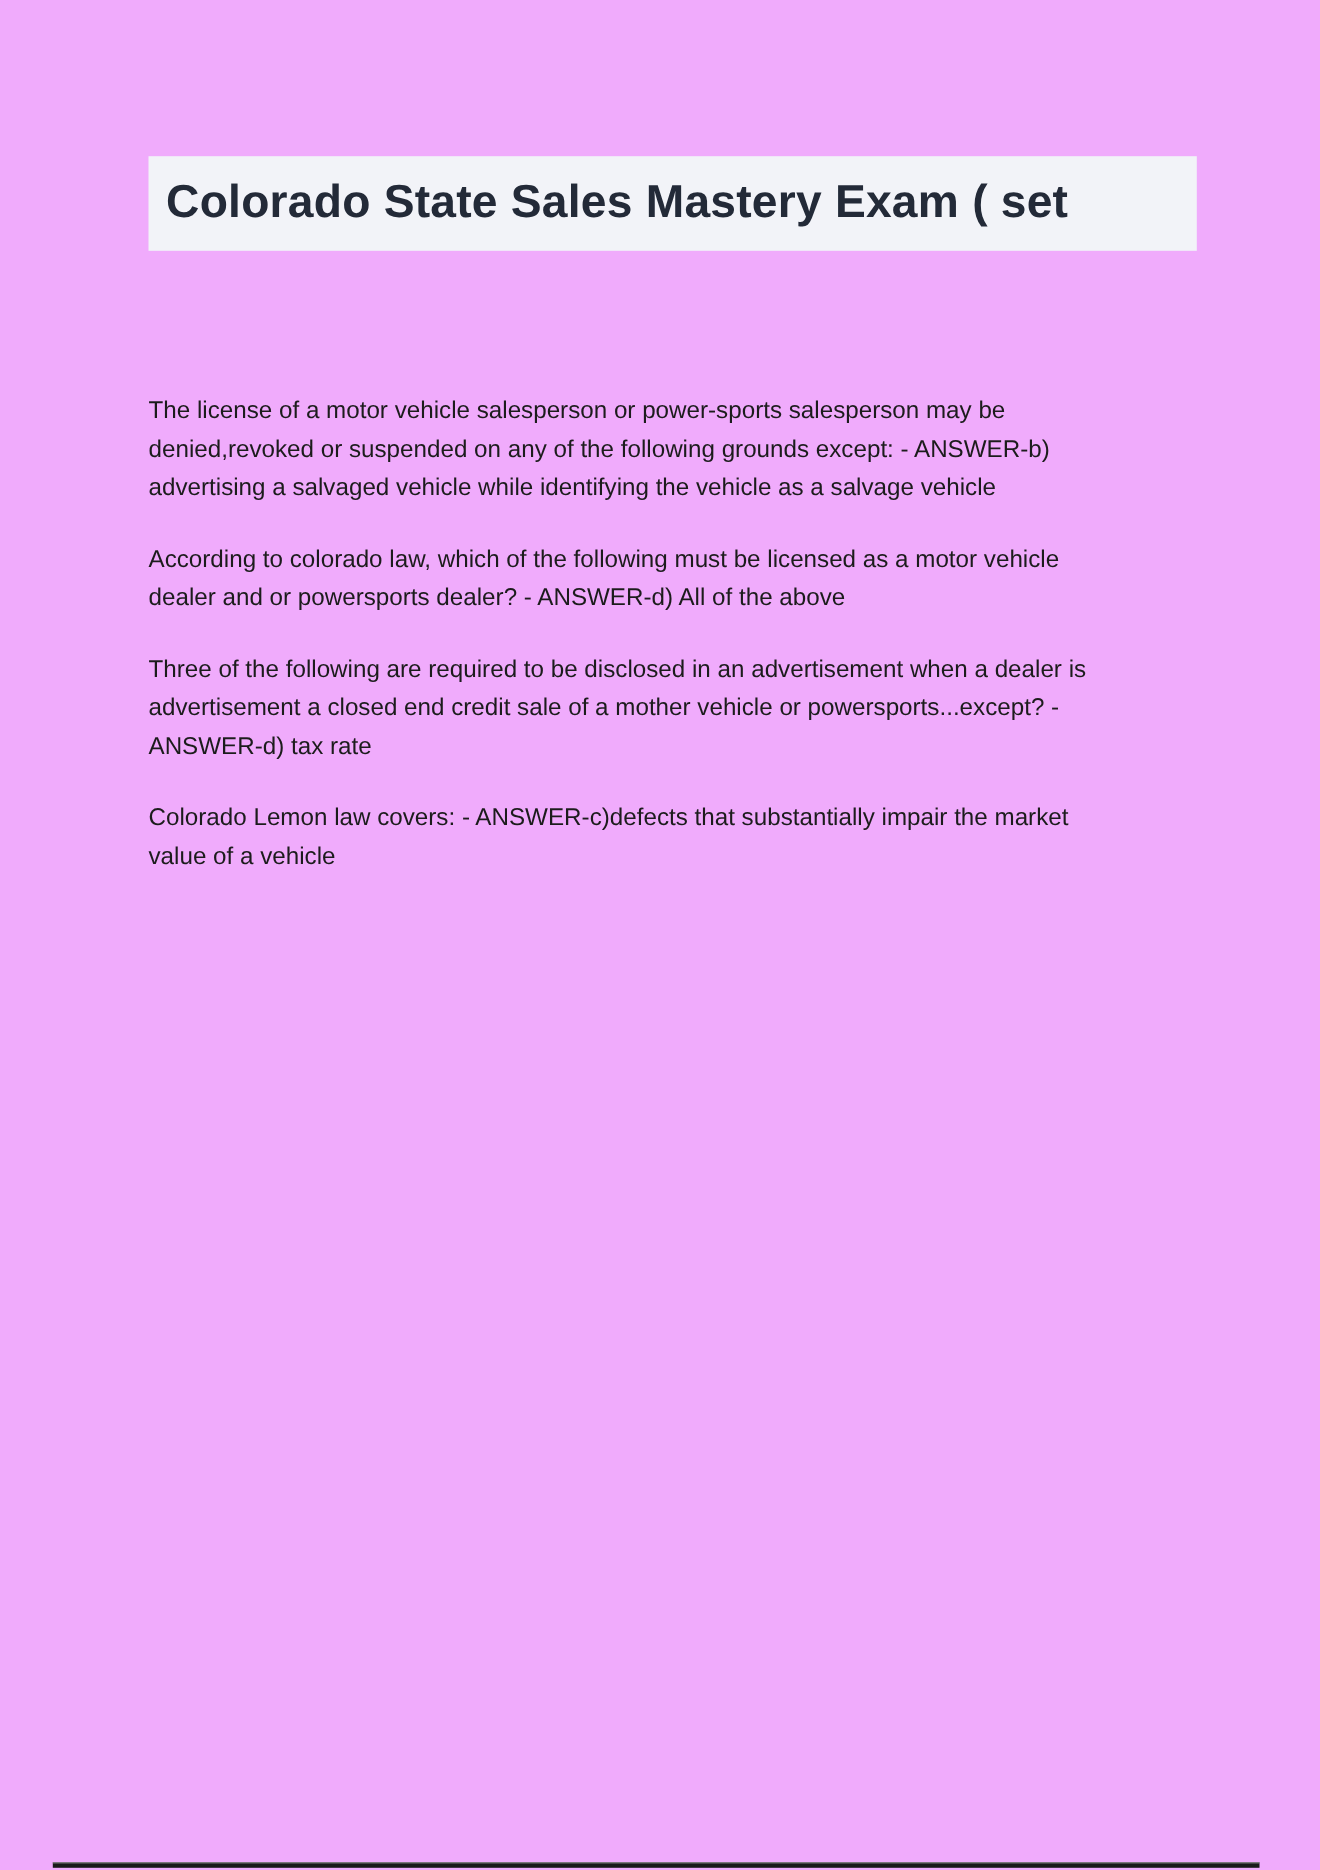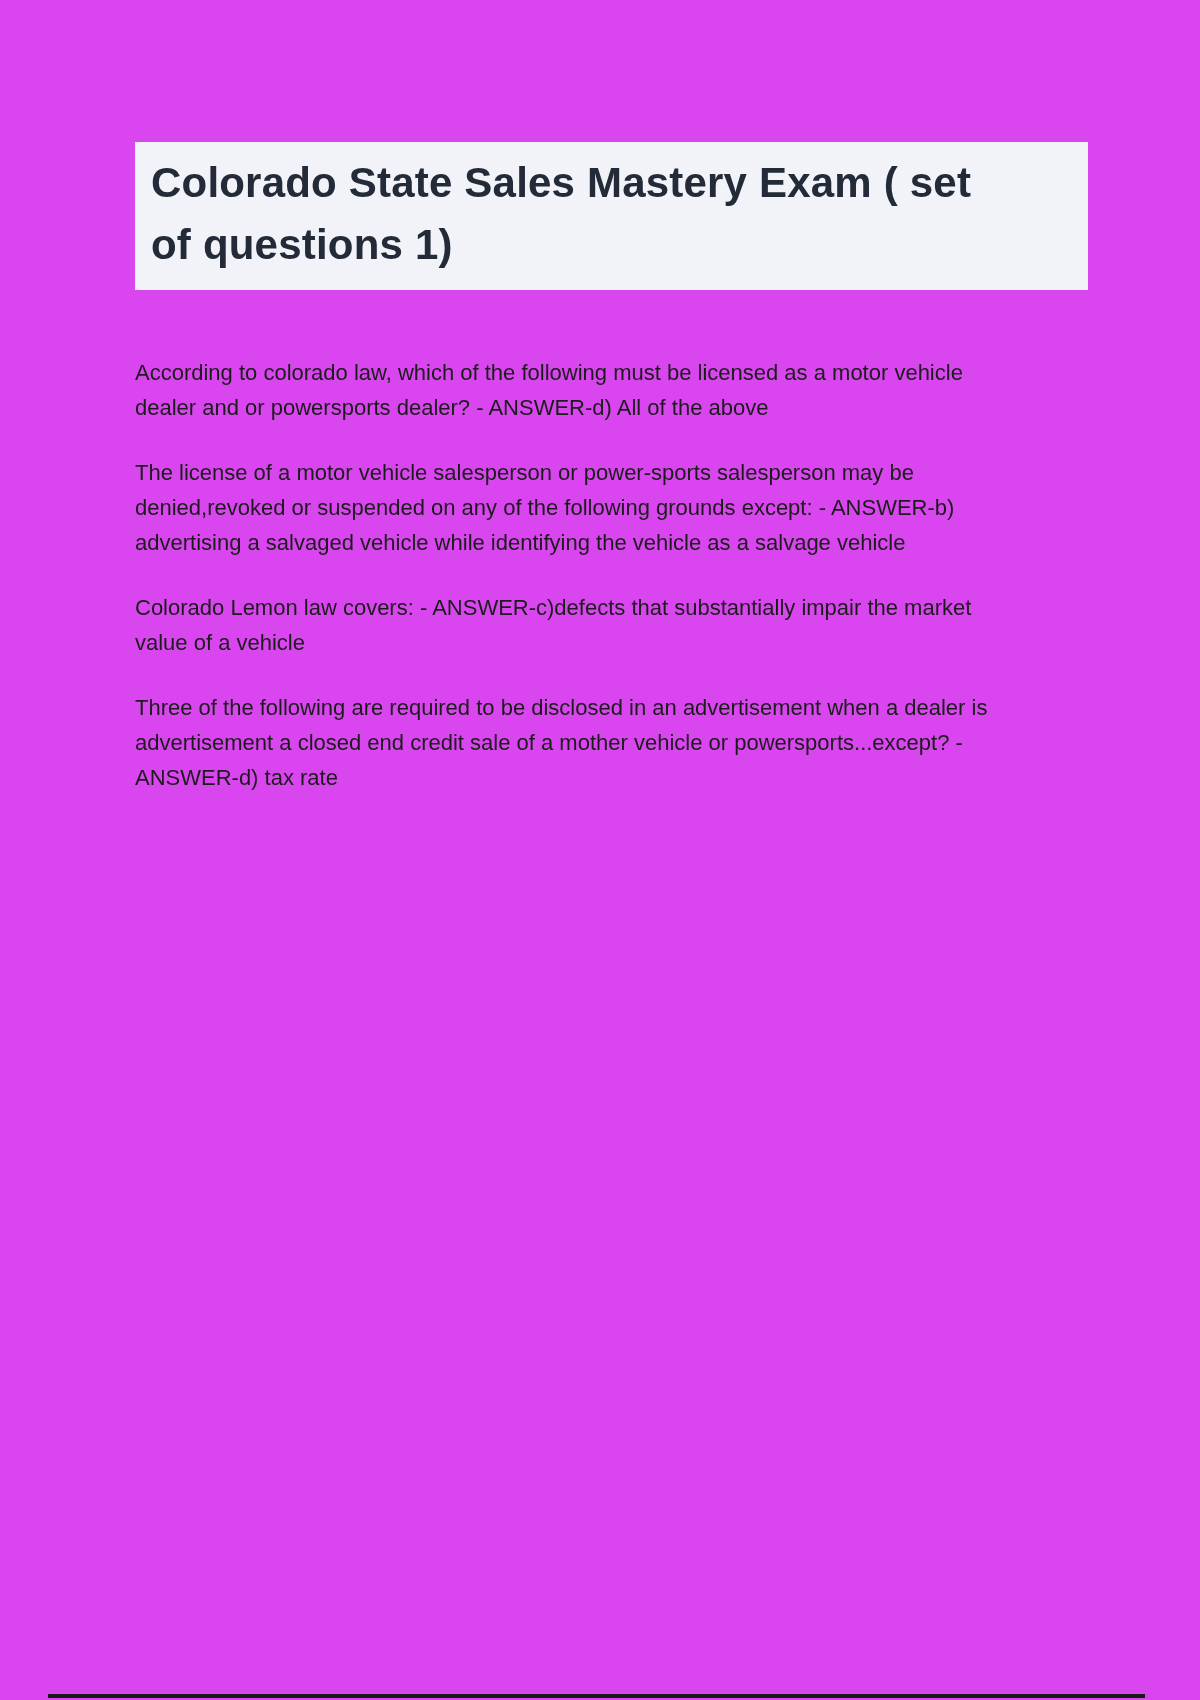--- a/index.html
+++ b/index.html
@@ -4,21 +4,21 @@
 <style>
   html, body {
     margin: 0;
     padding: 0;
     background: #ffffff;
   }
   .page {
     position: relative;
     width: 1200px;
     height: 1700px;
-    background: #d946ef;
+    background: #f0abfc;
     overflow: hidden;
     font-family: "Liberation Sans", sans-serif;
     color: #1c1c1c;
   }
   .title-highlight {
     position: absolute;
     left: 135px;
     top: 142px;
     width: 953px;
     background: #f2f3f8;
@@ -56,25 +56,24 @@
     border-top: 1px solid #8a8a8a;
   }
 </style>
 </head>
 <body>
 
 <div class="page">
 
   <div class="title-highlight">
     <span class="title-line">Colorado State Sales Mastery Exam ( set</span>
-    <span class="title-line">of questions 1)</span>
   </div>
 
   <div class="content">
+    <p>The license of a motor vehicle salesperson or power-sports salesperson may be denied,revoked or suspended on any of the following grounds except: - ANSWER-b) advertising a salvaged vehicle while identifying the vehicle as a salvage vehicle</p>
     <p>According to colorado law, which of the following must be licensed as a motor vehicle dealer and or powersports dealer? - ANSWER-d) All of the above</p>
-    <p>The license of a motor vehicle salesperson or power-sports salesperson may be denied,revoked or suspended on any of the following grounds except: - ANSWER-b) advertising a salvaged vehicle while identifying the vehicle as a salvage vehicle</p>
+    <p>Three of the following are required to be disclosed in an advertisement when a dealer is advertisement a closed end credit sale of a mother vehicle or powersports...except? - ANSWER-d) tax rate</p>
     <p>Colorado Lemon law covers: - ANSWER-c)defects that substantially impair the market value of a vehicle</p>
-    <p>Three of the following are required to be disclosed in an advertisement when a dealer is advertisement a closed end credit sale of a mother vehicle or powersports...except? - ANSWER-d) tax rate</p>
   </div>
 
   <div class="bottom-divider"></div>
 
 </div>
 
 </body></html>

